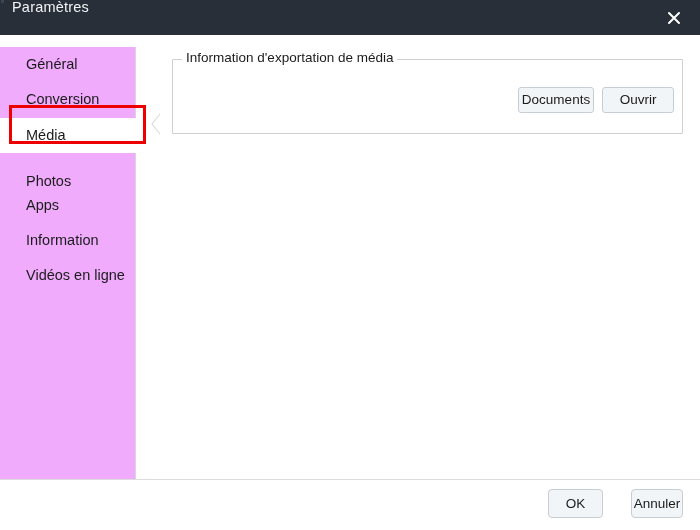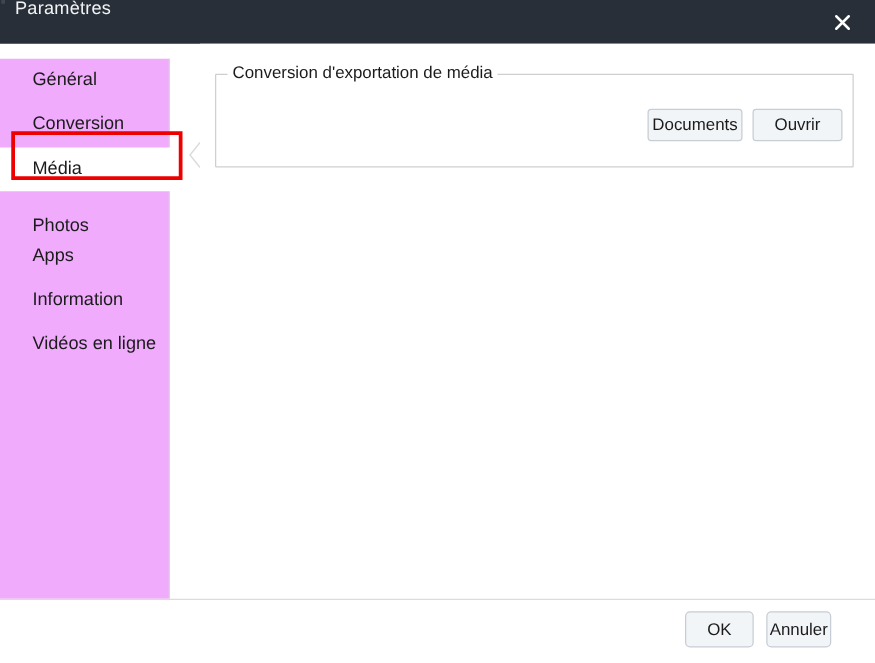--- a/index.html
+++ b/index.html
@@ -176,21 +176,21 @@
     border: 1px solid #c6cdd4;
     border-radius: 4px;
     font-family: "Liberation Sans", sans-serif;
     font-size: 13.5px;
     color: #1b1b1b;
     cursor: pointer;
     padding: 0;
     line-height: 27px;
   }
   .btn-ok     { left: 548px; width: 55px; }
-  .btn-cancel { left: 613px; width: 52px; text-align: center; }
+  .btn-cancel { left: 631px; width: 52px; text-align: center; }
 </style>
 </head>
 <body>
 
 <div id="app">
 
   <div class="titlebar">
     <span class="titlebar-notch"></span>
     <span class="titlebar-title">Paramètres</span>
     <div class="close-btn">
@@ -234,21 +234,21 @@
 
   <svg class="sel-chevron" viewBox="0 0 12 24">
     <path d="M10 2 L2 12 L10 22" stroke="#dcdcdc" stroke-width="1.2" fill="#ffffff"></path>
   </svg>
 
   <div class="highlight-box"></div>
 
   <div class="content">
 
     <div class="groupbox">
-      <span class="groupbox-legend">Conversion d'exportation de média</span>
+      <span class="groupbox-legend">Information d'exportation de média</span>
 
 
       <button class="btn btn-parcourir">Documents</button>
 
       <button class="btn btn-ouvrir">Ouvrir</button>
     </div>
 
   </div>
 
   <div class="footer">

